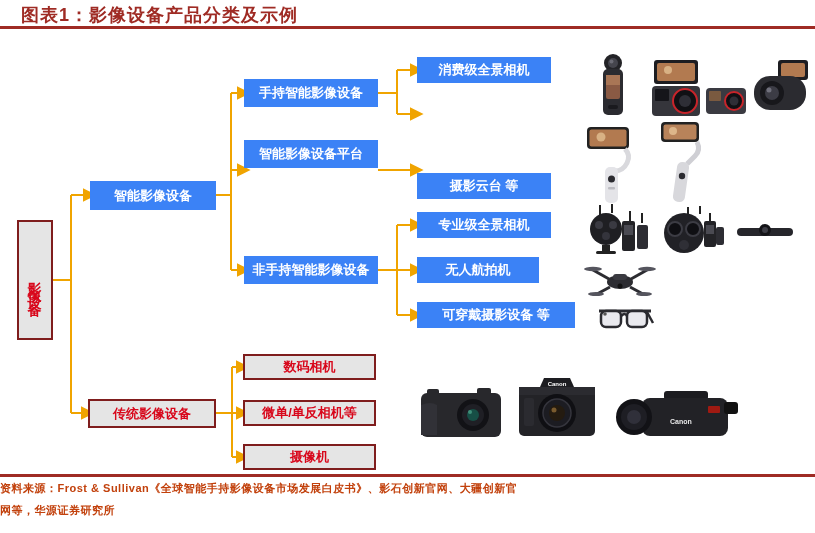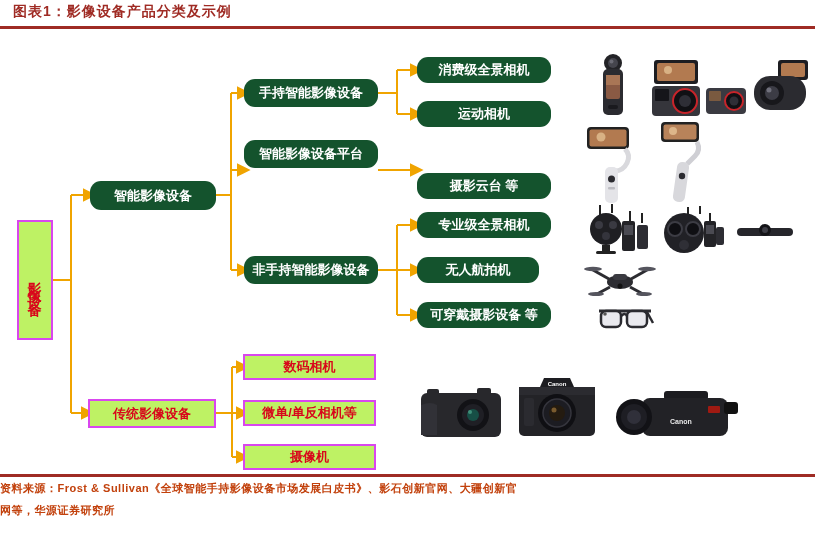--- a/index.html
+++ b/index.html
@@ -1,33 +1,33 @@
 <!DOCTYPE html>
 <html><head>
 <meta charset="utf-8">
 <style>
   html,body{margin:0;padding:0;background:#fff;}
   .page{
     position:relative;width:815px;height:533px;background:#fff;overflow:hidden;
     font-family:"Liberation Sans","DejaVu Sans",sans-serif;
   }
   .fig-title{
-    position:absolute;left:13px;top:3px;font-size:14px;font-weight:700;
+    position:absolute;left:21px;top:3px;font-size:18px;font-weight:700;
     color:#9F2B24;letter-spacing:1px;
   }
   .rule{position:absolute;left:0;width:815px;height:3px;background:#9F2B24;}
   .rule-top{top:26px;}
   .rule-bottom{top:474px;}
   .node{
     position:absolute;display:flex;align-items:center;justify-content:center;
     font-size:13px;font-weight:700;box-sizing:border-box;text-align:center;
     white-space:nowrap;
   }
-  .node.solid{background:#14532d;color:#ffffff;border-radius:11px;}
-  .node.outline{background:#bef264;border:2px solid #d946ef;color:#D8071B;}
+  .node.solid{background:#3b82f6;color:#ffffff;}
+  .node.outline{background:#e5e5e5;border:2px solid #7f1d1d;color:#D8071B;}
   .node.vertical{
     writing-mode:vertical-rl;text-orientation:upright;letter-spacing:0.5em;
     font-size:14px;padding-top:10px;
   }
   .connectors{position:absolute;left:0;top:0;}
   .illus{position:absolute;}
   .source{
     position:absolute;left:0;font-size:11px;font-weight:700;color:#c2410c;
     letter-spacing:0.5px;white-space:nowrap;
   }
@@ -79,25 +79,24 @@
   <div class="node outline vertical" style="left:17px;top:220px;width:36px;height:120px;">影像设备</div>
 
   <div class="node solid" style="left:90px;top:181px;width:126px;height:29px;">智能影像设备</div>
   <div class="node outline" style="left:88px;top:399px;width:128px;height:29px;">传统影像设备</div>
 
   <div class="node solid" style="left:244px;top:79px;width:134px;height:28px;">手持智能影像设备</div>
   <div class="node solid" style="left:244px;top:140px;width:134px;height:28px;">智能影像设备平台</div>
   <div class="node solid" style="left:244px;top:256px;width:134px;height:28px;">非手持智能影像设备</div>
 
   <div class="node solid" style="left:417px;top:57px;width:134px;height:26px;">消费级全景相机</div>
-  <div class="node solid" style="left:417px;top:101px;width:134px;height:26px;">运动相机</div>
   <div class="node solid" style="left:417px;top:157px;width:134px;height:26px;margin-top:16px;">摄影云台 等</div>
   <div class="node solid" style="left:417px;top:212px;width:134px;height:26px;">专业级全景相机</div>
   <div class="node solid" style="left:417px;top:257px;width:122px;height:26px;">无人航拍机</div>
-  <div class="node solid" style="left:417px;top:302px;width:134px;height:26px;">可穿戴摄影设备 等</div>
+  <div class="node solid" style="left:417px;top:302px;width:158px;height:26px;">可穿戴摄影设备 等</div>
 
   <div class="node outline" style="left:243px;top:354px;width:133px;height:26px;">数码相机</div>
   <div class="node outline" style="left:243px;top:400px;width:133px;height:26px;">微单/单反相机等</div>
   <div class="node outline" style="left:243px;top:444px;width:133px;height:26px;">摄像机</div>
 
   <svg class="illus" style="left:599px;top:53px;" width="28" height="66" viewBox="0 0 28 66">
     <circle cx="14" cy="10" r="9" fill="#232327"></circle>
     <circle cx="14" cy="10" r="5" fill="#45454d"></circle>
     <circle cx="12.5" cy="8.5" r="2" fill="#6b6b75"></circle>
     <rect x="4" y="16" width="20" height="46" rx="5" fill="#2b2b30"></rect>

